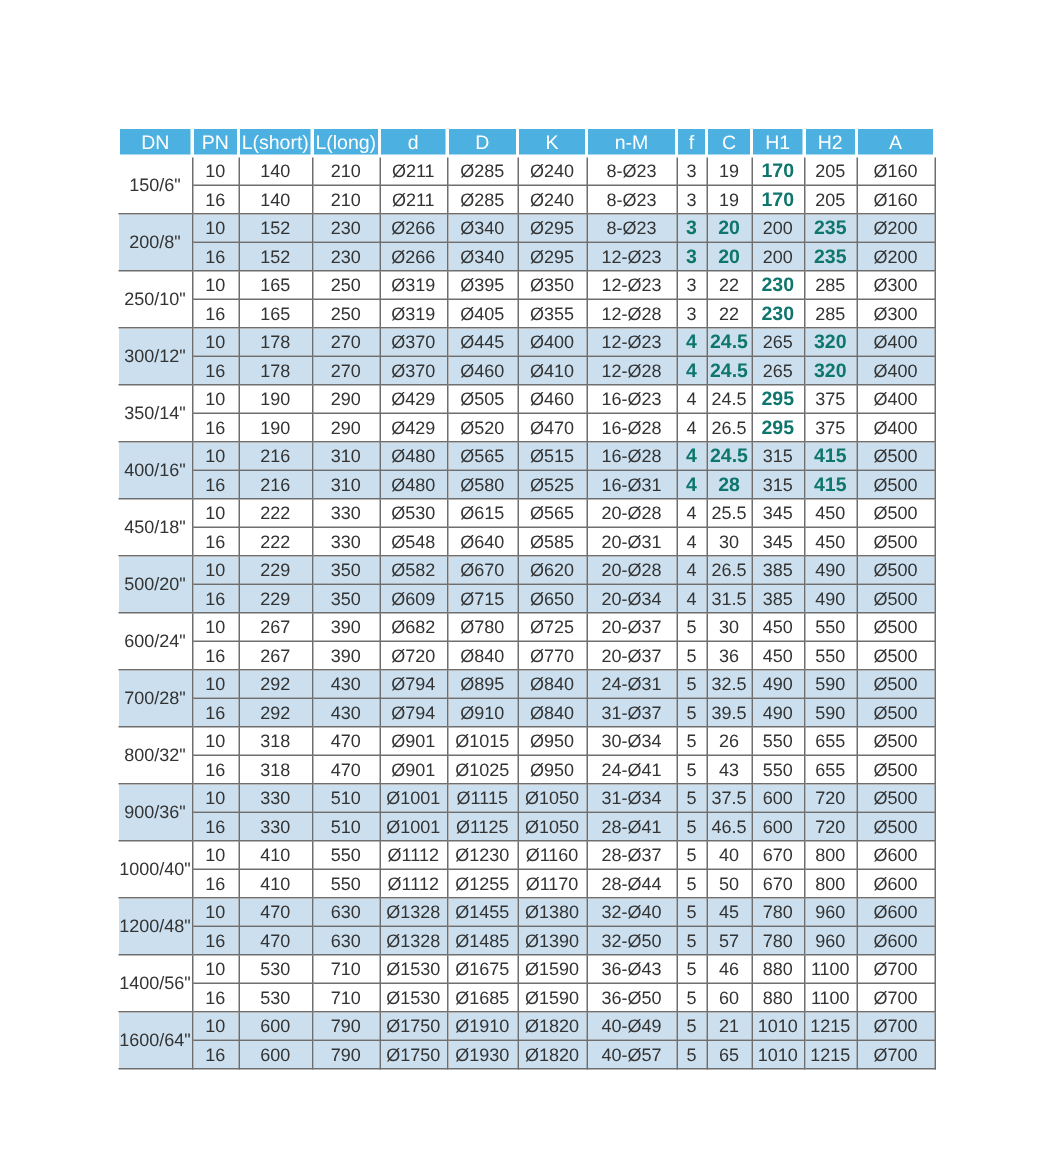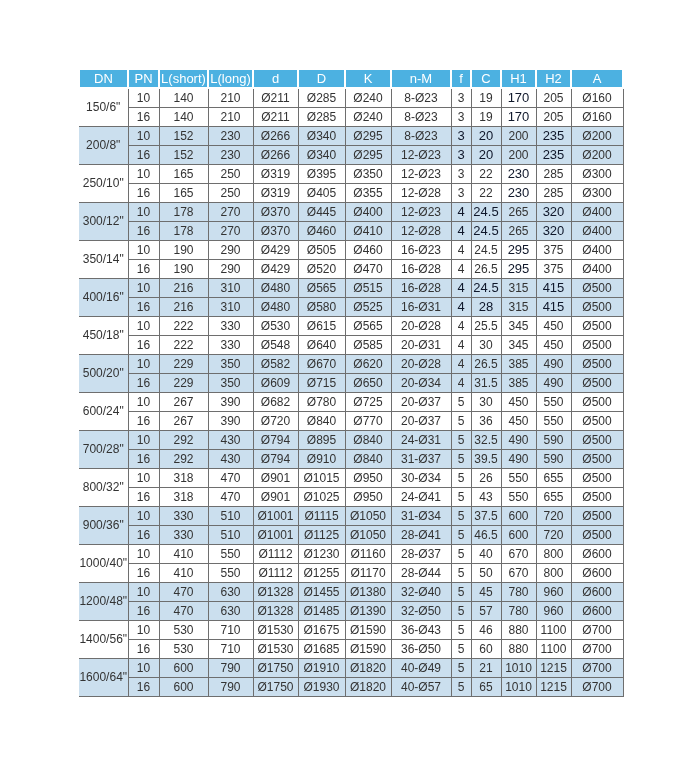--- a/index.html
+++ b/index.html
@@ -20,21 +20,21 @@
     top: 16px;
     margin: 0;
     font-size: 15px;
     font-weight: 600;
     color: #2E9FD6;
     letter-spacing: 0.1px;
   }
   table.dims {
     position: absolute;
     left: 78px;
-    top: 68px;
+    top: 84px;
     width: 544px;
     border-collapse: collapse;
     table-layout: fixed;
   }
   table.dims thead tr { height: 19px; }
   table.dims tbody tr { height: 19px; }
   th {
     background: #4CB1E1;
     color: #ffffff;
     font-weight: 400;
@@ -50,21 +50,21 @@
     padding: 0;
     text-align: center;
     vertical-align: middle;
     font-size: 12px;
     color: #333333;
     white-space: nowrap;
     overflow: hidden;
     background: #ffffff;
   }
   td.shaded { background: #CBDFEE; }
-  td.bold { font-weight: 400; font-size: 13px; color: #0f172a; text-align: center; }
+  td.bold { font-weight: 700; font-size: 13px; color: #0f766e; text-align: center; }
   td.dn { border-left: none; font-size: 12px; }
   
   col.w0  { width: 49px; }
   col.w1  { width: 31px; }
   col.w2  { width: 49px; }
   col.w3  { width: 45px; }
   col.w4  { width: 45px; }
   col.w5  { width: 47px; }
   col.w6  { width: 46px; }
   col.w7  { width: 60px; }

